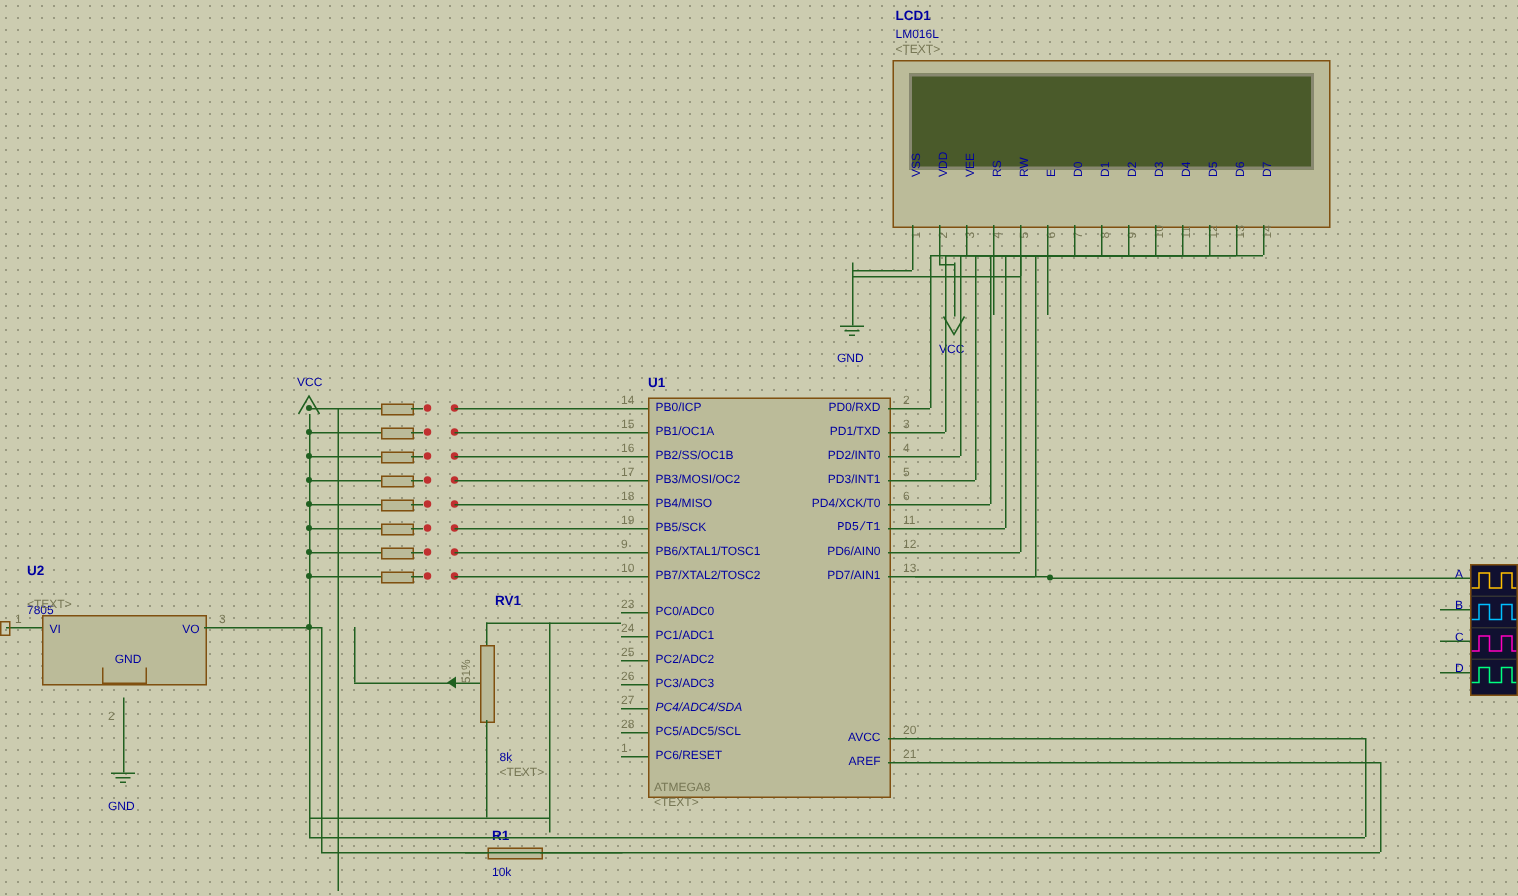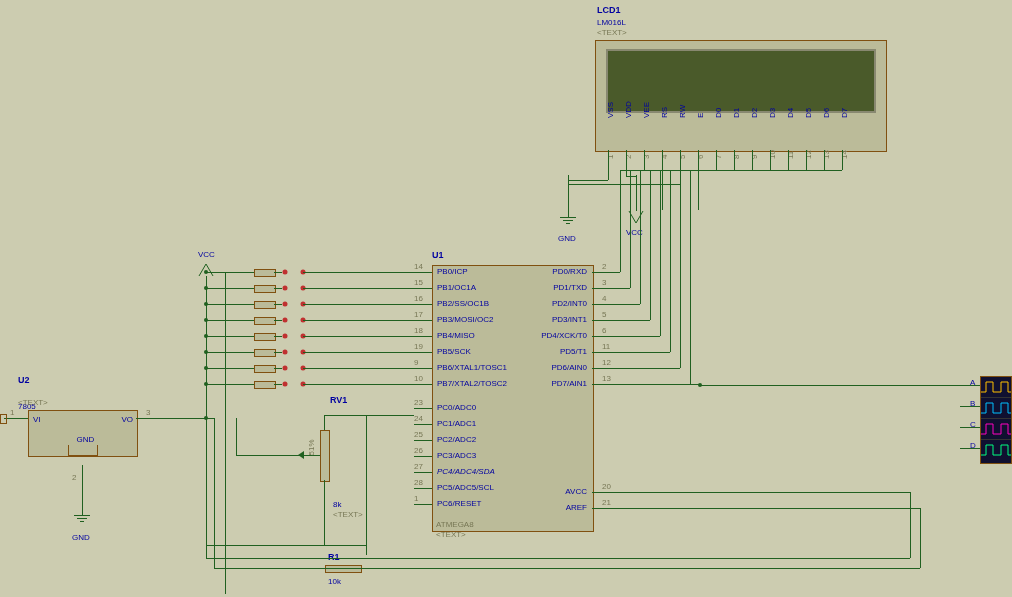--- a/index.html
+++ b/index.html
@@ -214,21 +214,21 @@
     <div class="pinnum" style="left:602px; top:294px; text-align:right;">4</div>
     <div class="pintext" style="right:425px; top:299px; text-align:right;margin-left:39px;">PD2/INT0</div>
     <div class="wire h" style="left:592px; top:320px; width:18px;"></div>
     <div class="pinnum" style="left:602px; top:310px; text-align:right;">5</div>
     <div class="pintext" style="right:425px; top:315px; text-align:right;">PD3/INT1</div>
     <div class="wire h" style="left:592px; top:336px; width:18px;"></div>
     <div class="pinnum" style="left:602px; top:326px; text-align:right;">6</div>
     <div class="pintext" style="right:425px; top:331px; text-align:right;">PD4/XCK/T0</div>
     <div class="wire h" style="left:592px; top:352px; width:18px;"></div>
     <div class="pinnum" style="left:602px; top:342px; text-align:right;">11</div>
-    <div class="pintext" style="right:425px; top:347px; text-align:right;">PD5/T1</div>
+    <div class="pintext" style="right:425px; top:347px; text-align:right;font-family:Liberation Mono, monospace;">PD5/T1</div>
     <div class="wire h" style="left:592px; top:368px; width:18px;"></div>
     <div class="pinnum" style="left:602px; top:358px; text-align:right;">12</div>
     <div class="pintext" style="right:425px; top:363px; text-align:right;">PD6/AIN0</div>
     <div class="wire h" style="left:592px; top:384px; width:18px;"></div>
     <div class="pinnum" style="left:602px; top:374px; text-align:right;">13</div>
     <div class="pintext" style="right:425px; top:379px; text-align:right;">PD7/AIN1</div>
     <div class="wire h" style="left:592px; top:492px; width:18px;"></div>
     <div class="pinnum" style="left:602px; top:482px; text-align:right;">20</div>
     <div class="pintext" style="right:425px; top:487px; text-align:right;">AVCC</div>
     <div class="wire h" style="left:592px; top:508px; width:18px;"></div>

